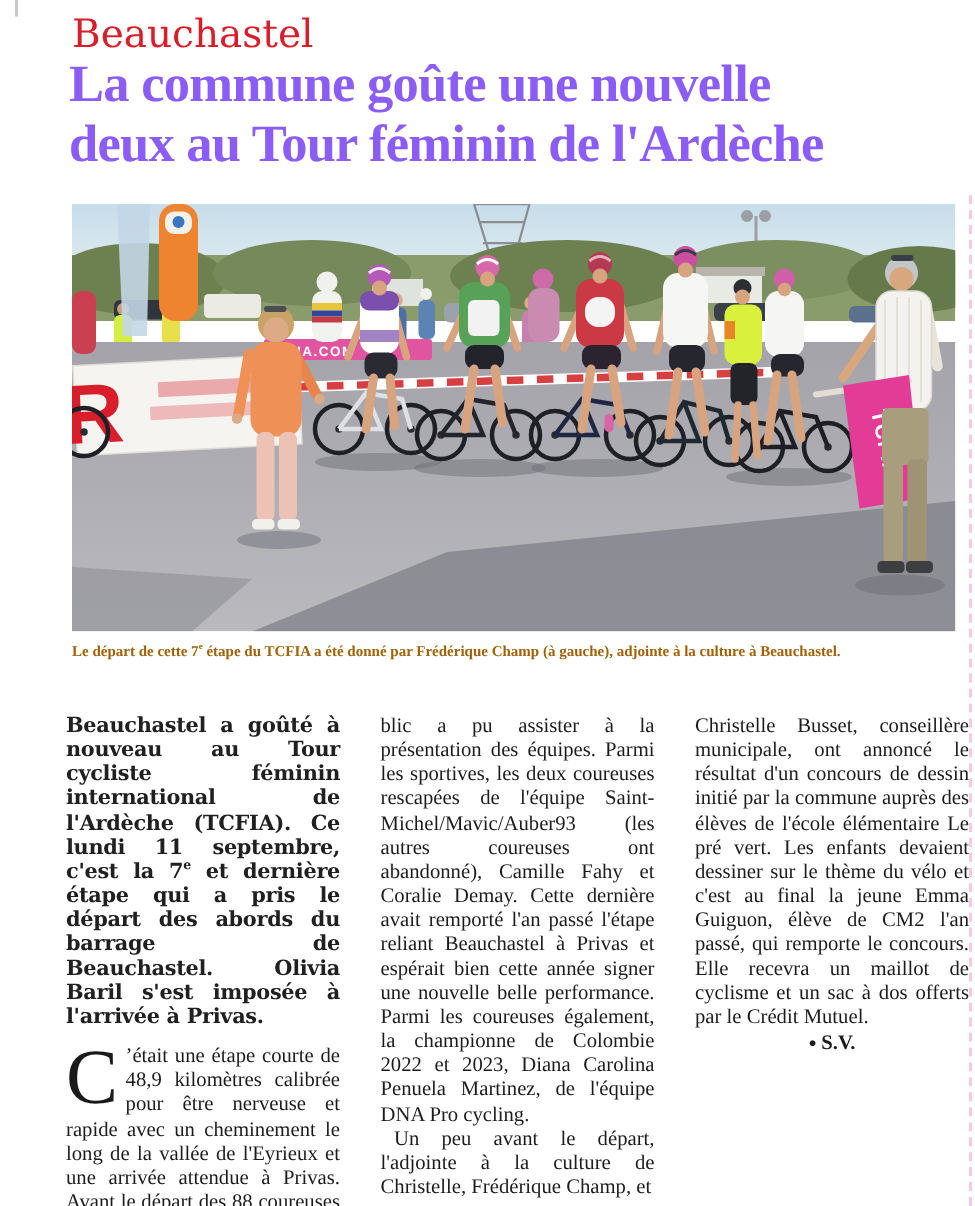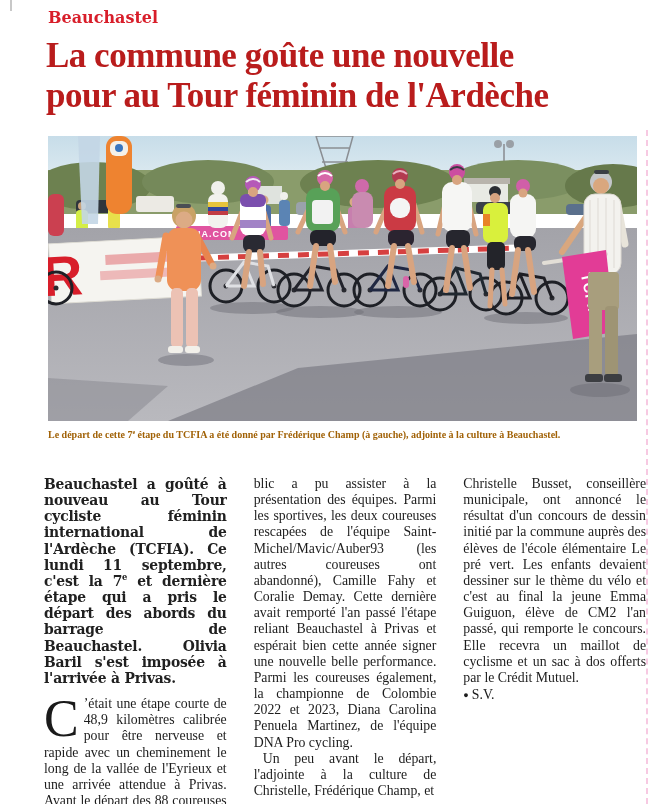--- a/index.html
+++ b/index.html
@@ -2,52 +2,52 @@
 <html lang="fr" style="--accent-red: #d81e2a; --flag-pink: #e23c96;"><head>
 <meta charset="utf-8">
 <style>
   html,body{margin:0;padding:0;background:#ffffff;}
   .page{position:relative;width:650px;height:804px;background:#fff;overflow:hidden;
         font-family:"Liberation Serif","DejaVu Serif",serif;color:#1c1c1c;}
   .corner-tick{position:absolute;left:10px;top:0;width:2px;height:11px;background:#c8c8c8;}
   .edge-marks{position:absolute;right:2px;top:130px;height:674px;width:0;
               border-right:2px dashed rgba(226,60,150,0.28);}
   .kicker{position:absolute;left:48px;top:8px;font-family:"DejaVu Serif",serif;
-          font-weight:bold;font-size:16px;color:var(--accent-red,#d81e2a);}
+          font-weight:normal;font-size:26px;color:var(--accent-red,#d81e2a);}
   .headline{position:absolute;left:46px;top:36px;width:585px;font-weight:bold;
-            font-size:35px;line-height:1.14;letter-spacing:-0.5px;color:#b91c1c;}
+            font-size:35px;line-height:1.14;letter-spacing:-0.5px;color:#8b5cf6;}
   .photo-wrap{position:absolute;left:48px;top:136px;width:589px;height:285px;overflow:hidden;}
   .photo-wrap svg{display:block;}
   .caption{position:absolute;left:48px;top:429px;width:555px;font-weight:bold;
            font-size:10px;line-height:1.25;color:#a16207;}
   .caption sup,.lead sup{font-size:60%;vertical-align:super;line-height:0;}
   .columns{position:absolute;left:44px;top:476px;width:602px;display:flex;gap:27px;}
   .col{width:192px;font-size:13.8px;line-height:16.15px;text-align:justify;}
   .col p{margin:0;}
   .lead{font-family:"DejaVu Serif",serif;font-weight:bold;font-size:13.9px;
         line-height:16.15px;letter-spacing:-0.2px;color:#202020;}
   .dropcap-para{margin-top:10px !important;}
   .dropcap{float:left;font-size:52px;line-height:42px;padding:2px 5px 0 0;color:#1a1a1a;}
   .indent{text-indent:9px;}
-  .signature{margin-top:1px !important;font-weight:normal;text-align:left;}
+  .signature{margin-top:1px !important;font-weight:bold;text-align:center;}
   .signature .bullet{font-size:9px;vertical-align:1px;padding-right:3px;}
 </style>
 </head>
 <body>
 
 <div class="page">
 
   <div class="corner-tick"></div>
   <div class="edge-marks"></div>
 
   <div class="kicker">Beauchastel</div>
 
   <div class="headline">
     <div>La commune goûte une nouvelle</div>
-    <div>pour au Tour féminin de l'Ardèche</div>
+    <div>deux au Tour féminin de l'Ardèche</div>
   </div>
 
   <div class="photo-wrap">
     <svg width="589" height="285" viewBox="0 0 589 285">
       <defs>
         <linearGradient id="skyg" x1="0" y1="0" x2="0" y2="1">
           <stop offset="0" stop-color="#c7dde9"></stop>
             <stop offset="1" stop-color="#eef4f6"></stop>
         </linearGradient>
         <linearGradient id="roadg" x1="0" y1="0" x2="0" y2="1">

